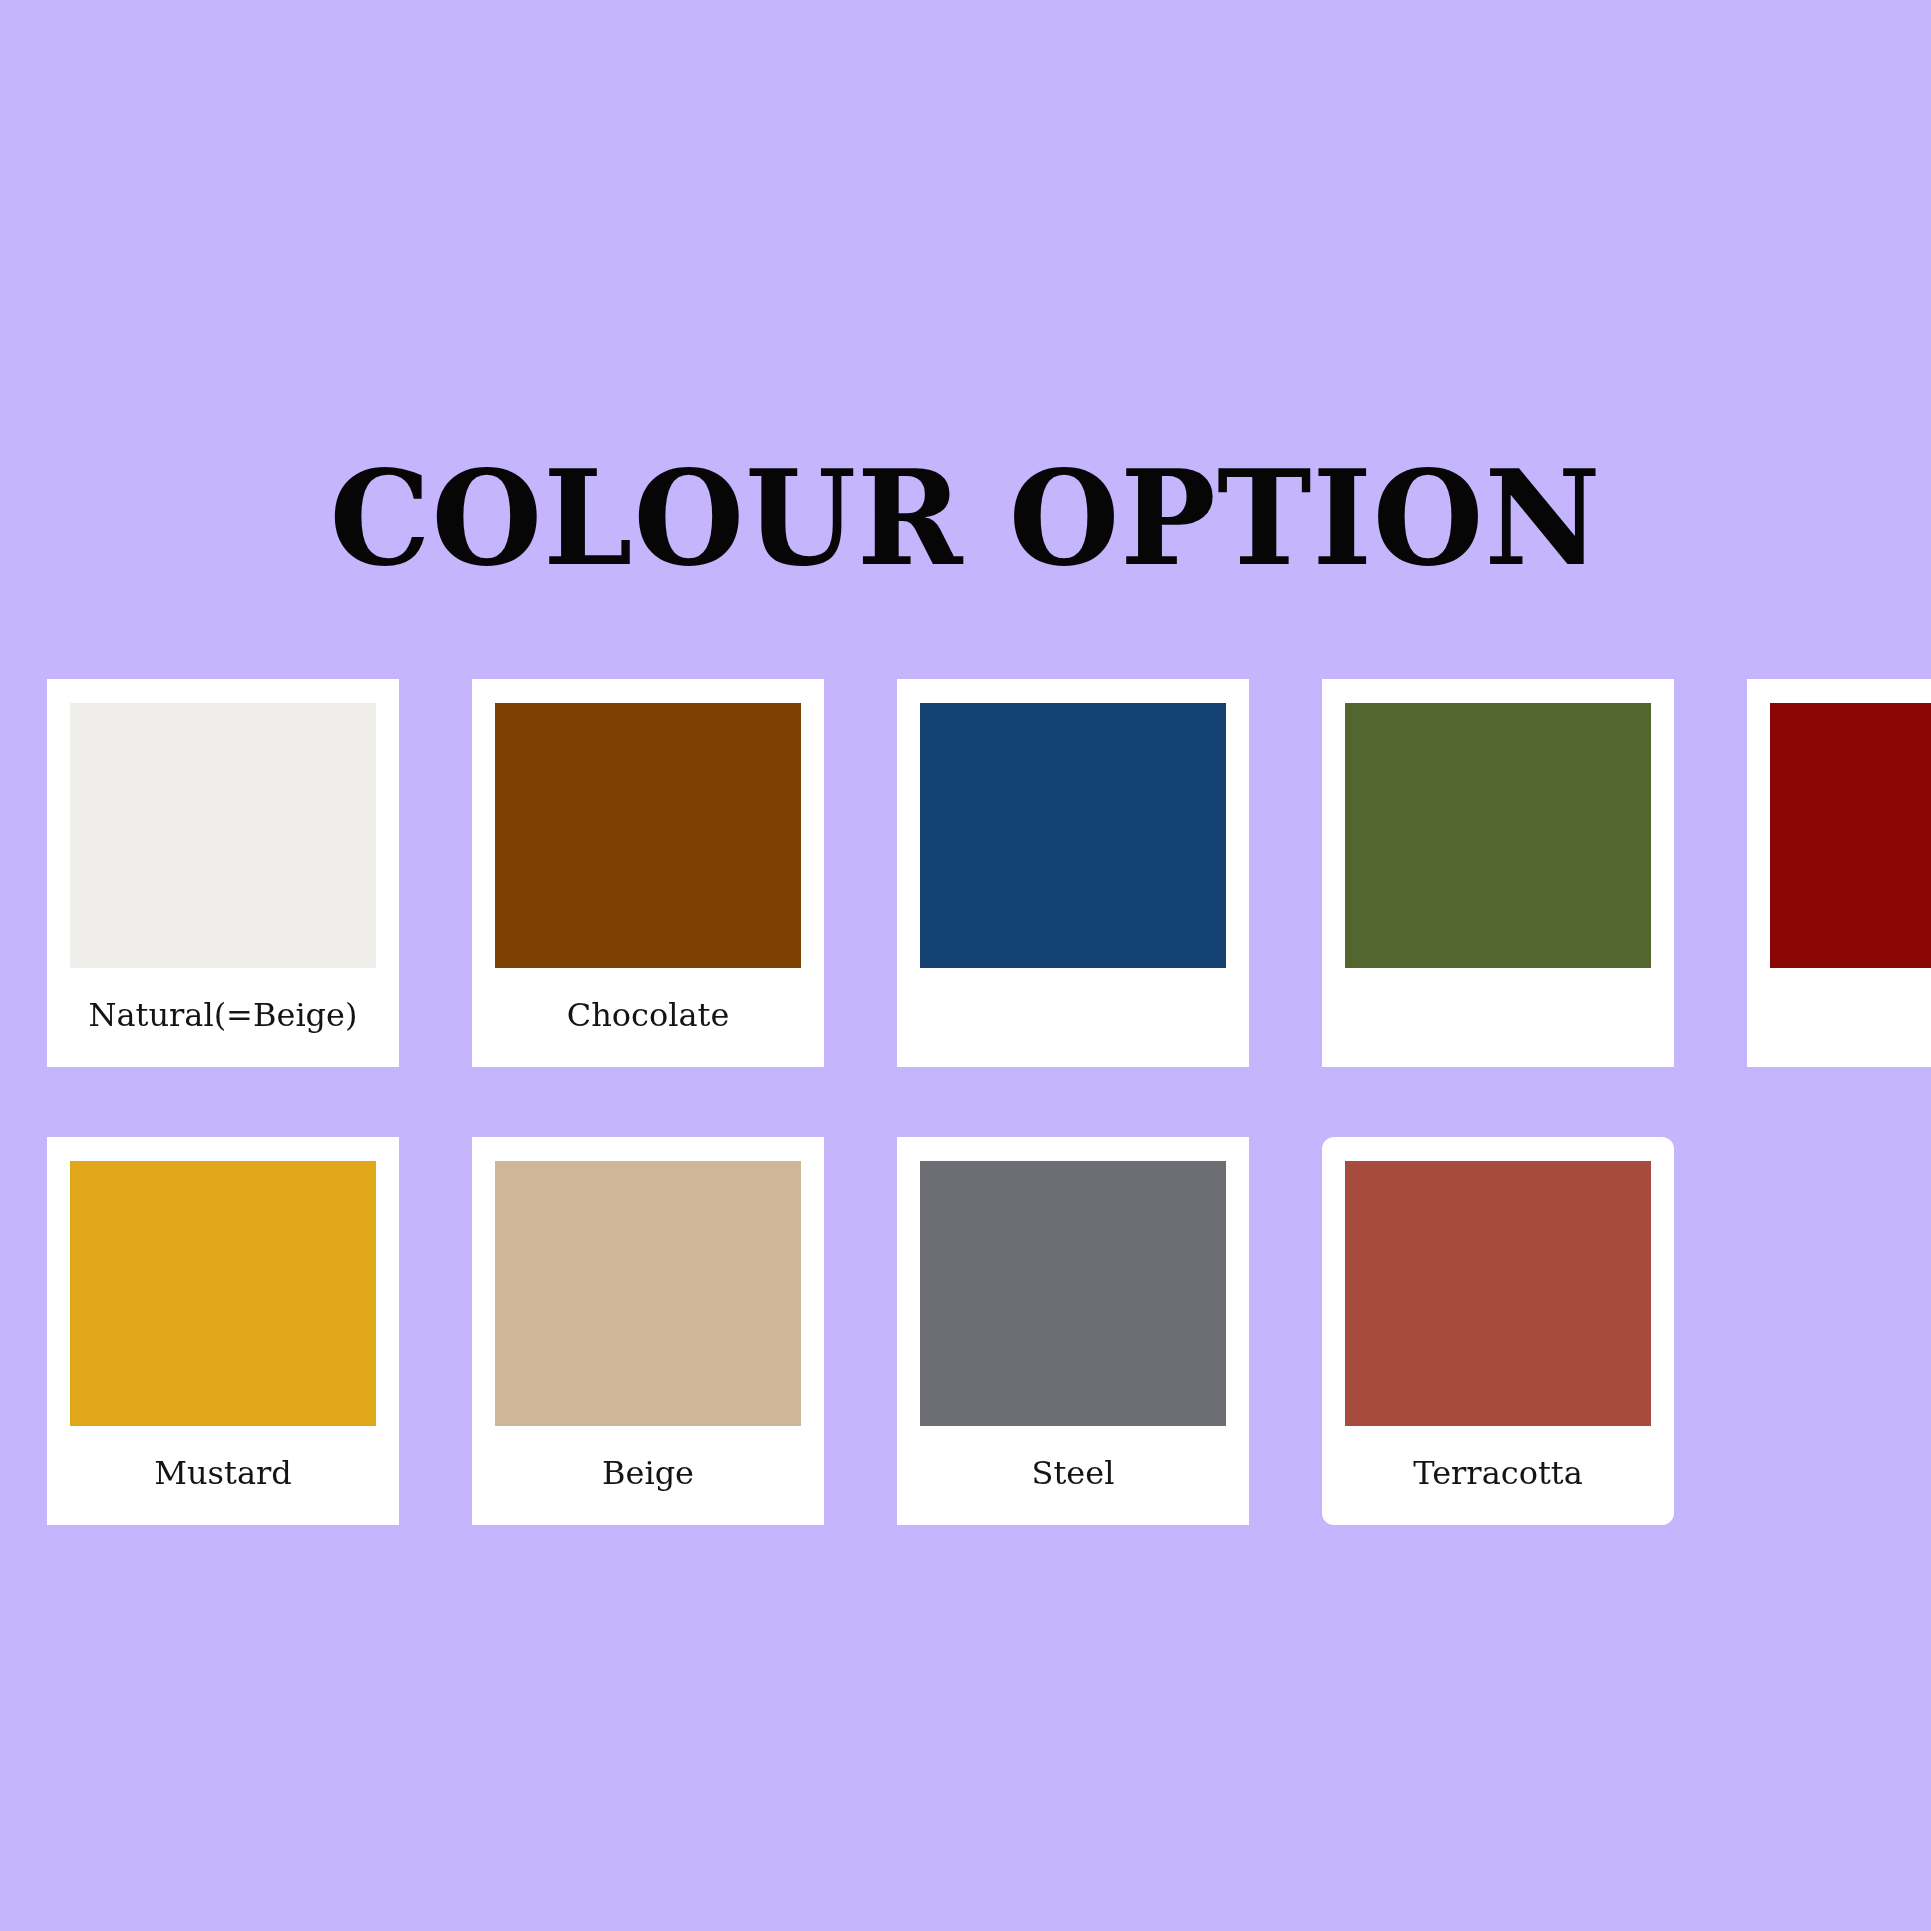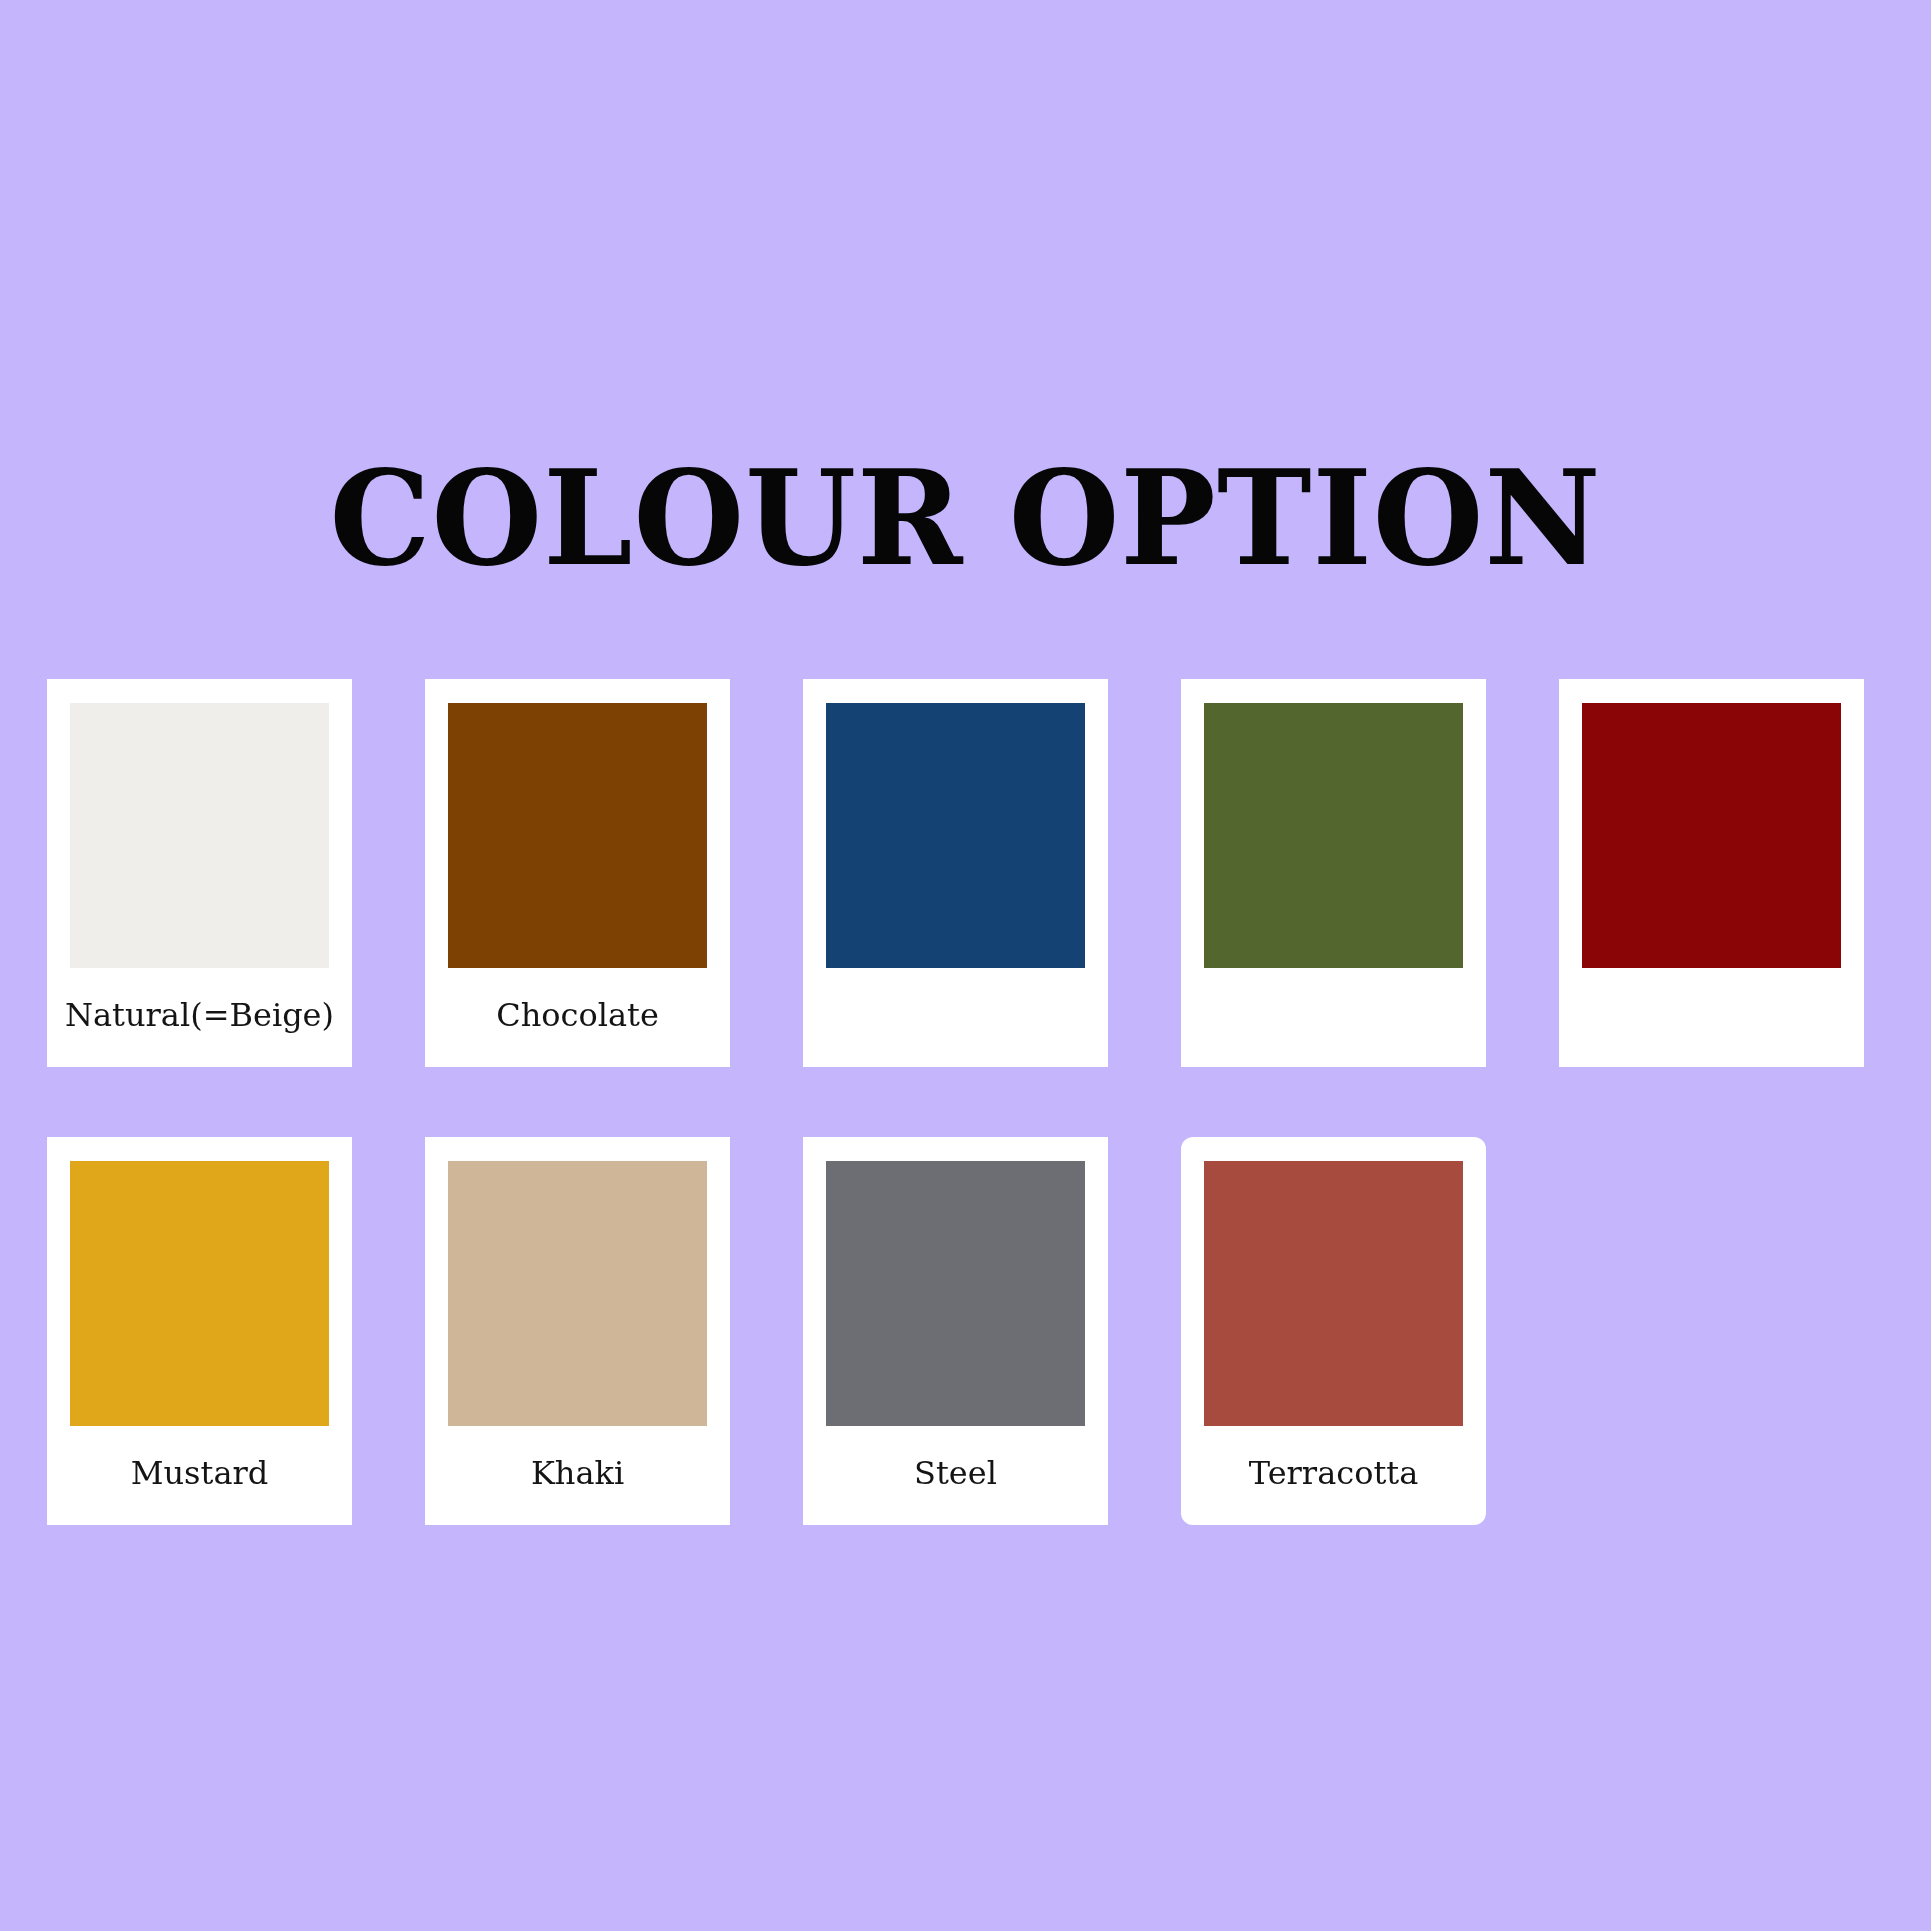--- a/index.html
+++ b/index.html
@@ -43,21 +43,21 @@
   .row {
     position: absolute;
     left: 47px;
     display: flex;
     gap: 73px;
   }
   #row-1 { top: 679px; }
   #row-2 { top: 1137px; }
 
   .card {
-    width: 305px;
+    width: 352px;
     height: 388px;
     background: #ffffff;
     box-sizing: border-box;
     padding: 24px 23px 0 23px;
     display: flex;
     flex-direction: column;
     align-items: stretch;
   }
 
   .chip {
@@ -116,21 +116,21 @@
 
   <div class="row" id="row-2">
 
     <div class="card" style="background: rgb(255, 255, 255);">
       <div class="chip" style="background: rgb(224, 167, 26);"></div>
       <div class="label" style="color: rgb(20, 20, 20);">Mustard</div>
     </div>
 
     <div class="card" style="background: rgb(255, 255, 255);">
       <div class="chip" style="background: rgb(207, 182, 152);"></div>
-      <div class="label" style="color: rgb(20, 20, 20);">Khaki</div>
+      <div class="label" style="color: rgb(20, 20, 20);">Beige</div>
     </div>
 
     <div class="card" style="background: rgb(255, 255, 255);">
       <div class="chip" style="background: rgb(108, 110, 116);"></div>
       <div class="label" style="color: rgb(20, 20, 20);">Steel</div>
     </div>
 
     <div class="card" style="background: rgb(255, 255, 255); border-radius: 12px;">
       <div class="chip" style="background: rgb(167, 75, 62);"></div>
       <div class="label" style="color: rgb(20, 20, 20);">Terracotta</div>

